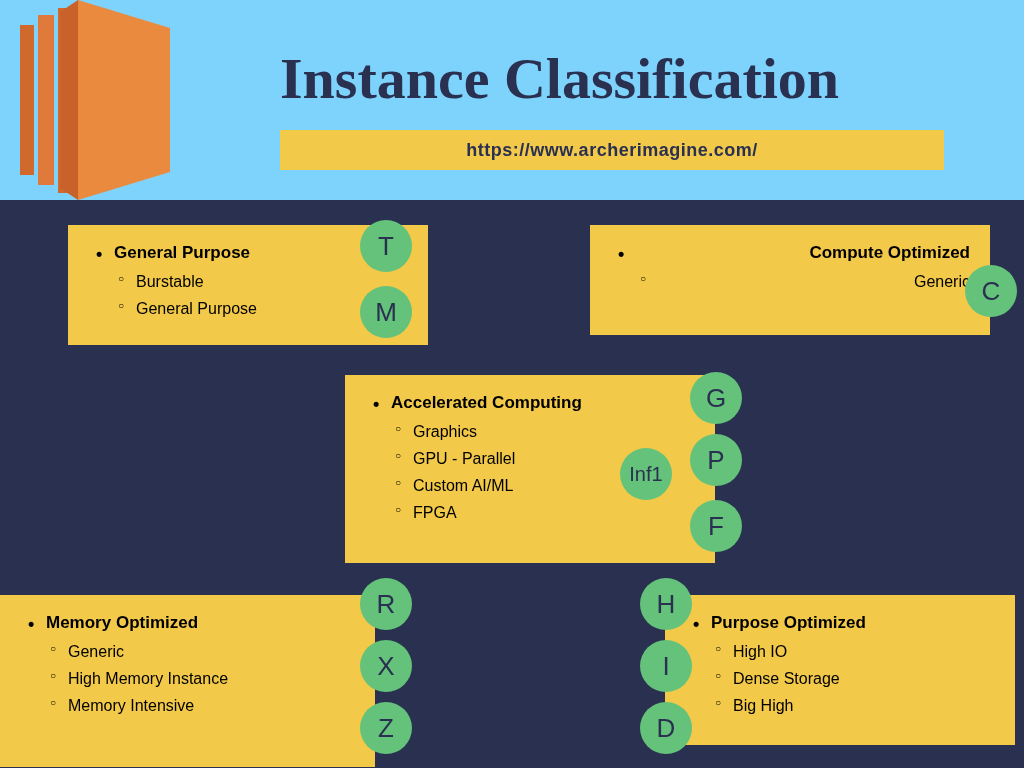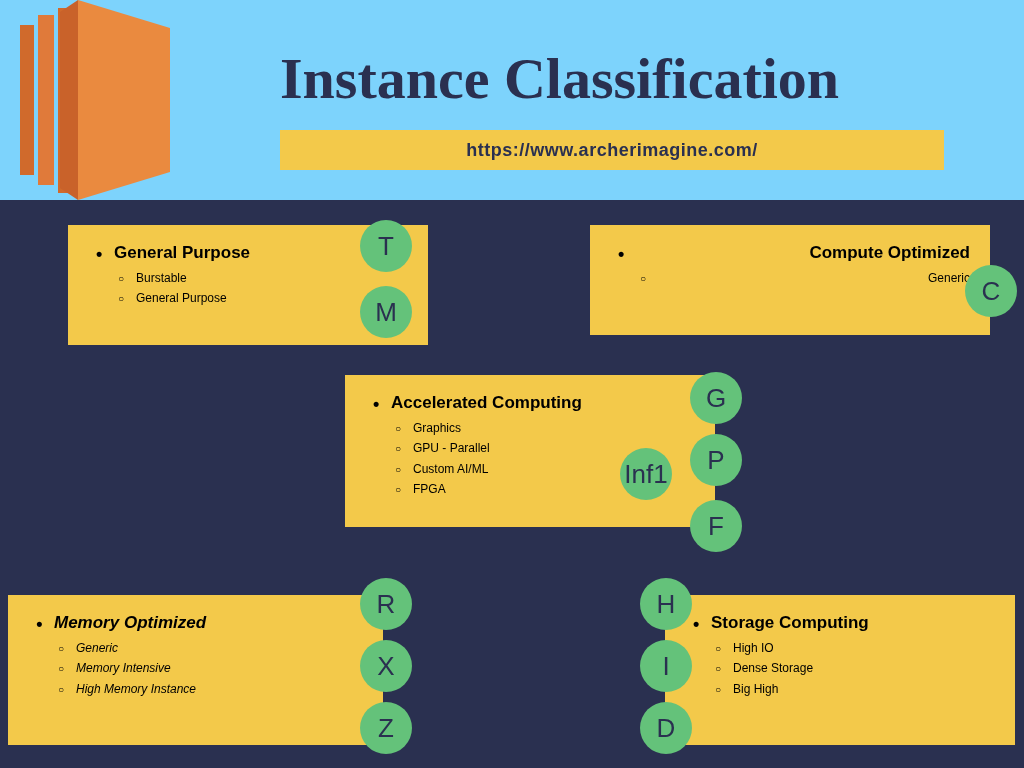--- a/index.html
+++ b/index.html
@@ -68,21 +68,21 @@
   .card .cat::before {
     content: "•";
     position: absolute;
     left: 0;
     top: 0;
     font-size: 18px;
   }
   .card .item {
     position: relative;
     padding-left: 40px;
-    font-size: 12px;
+    font-size: 16px;
   }
   .card .item::before {
     content: "○";
     position: absolute;
     left: 22px;
     top: 2px;
     font-size: 10px;
   }
   .bubble {
     position: absolute;
@@ -90,21 +90,21 @@
     height: 52px;
     border-radius: 50%;
     background: #64c27a;
     color: #2a3050;
     display: flex;
     align-items: center;
     justify-content: center;
     font-size: 26px;
     font-weight: 400;
   }
-  .bubble.small { font-size: 26px; }
+  .bubble.small { font-size: 20px; }
 </style>
 </head>
 <body>
 
 <div class="header">
   <div class="logo">
     <svg width="190" height="210" viewBox="0 0 190 210">
 
       <rect x="10" y="25" width="14" height="150" fill="#d06a2c"></rect>
       <rect x="28" y="15" width="16" height="170" fill="#e07a3a"></rect>
@@ -127,44 +127,44 @@
   </div>
   <div class="bubble" style="left:360px; top:20px;">T</div>
   <div class="bubble" style="left:360px; top:86px;">M</div>
 
   <div class="card" style="left:590px; top:25px; width:400px; height:110px;text-align:right;">
     <div class="cat">Compute Optimized</div>
     <div class="item">Generic</div>
   </div>
   <div class="bubble" style="left:965px; top:65px;">C</div>
 
-  <div class="card" style="left:345px; top:175px; width:370px; height:152px;">
+  <div class="card" style="left:345px; top:175px; width:370px; height:188px;">
     <div class="cat">Accelerated Computing</div>
     <div class="item">Graphics</div>
     <div class="item">GPU - Parallel</div>
     <div class="item">Custom AI/ML</div>
     <div class="item">FPGA</div>
   </div>
   <div class="bubble small" style="left:620px; top:248px;">Inf1</div>
   <div class="bubble" style="left:690px; top:172px;">G</div>
   <div class="bubble" style="left:690px; top:234px;">P</div>
   <div class="bubble" style="left:690px; top:300px;">F</div>
 
-  <div class="card" style="left:8px; top:395px; width:375px; height:150px;font-style:italic;">
+  <div class="card" style="left:0; top:395px; width:375px; height:172px;">
     <div class="cat">Memory Optimized</div>
     <div class="item">Generic</div>
+    <div class="item">High Memory Instance</div>
     <div class="item">Memory Intensive</div>
-    <div class="item">High Memory Instance</div>
   </div>
   <div class="bubble" style="left:360px; top:378px;">R</div>
   <div class="bubble" style="left:360px; top:440px;">X</div>
   <div class="bubble" style="left:360px; top:502px;">Z</div>
 
   <div class="card" style="left:665px; top:395px; width:350px; height:150px;">
-    <div class="cat">Storage Computing</div>
+    <div class="cat">Purpose Optimized</div>
     <div class="item">High IO</div>
     <div class="item">Dense Storage</div>
     <div class="item">Big High</div>
   </div>
   <div class="bubble" style="left:640px; top:378px;">H</div>
   <div class="bubble" style="left:640px; top:440px;">I</div>
   <div class="bubble" style="left:640px; top:502px;">D</div>
 
 </div>
 

